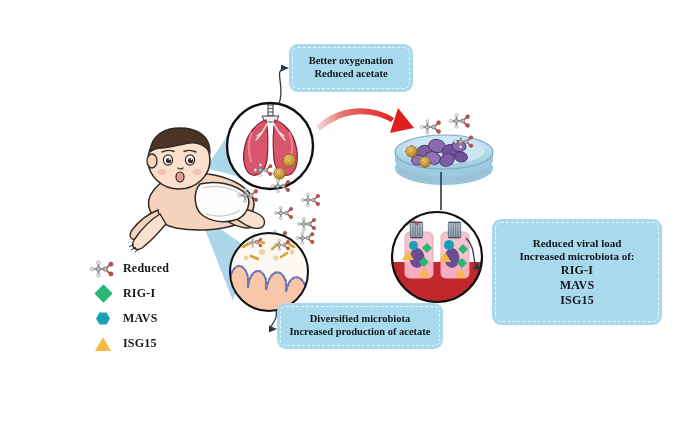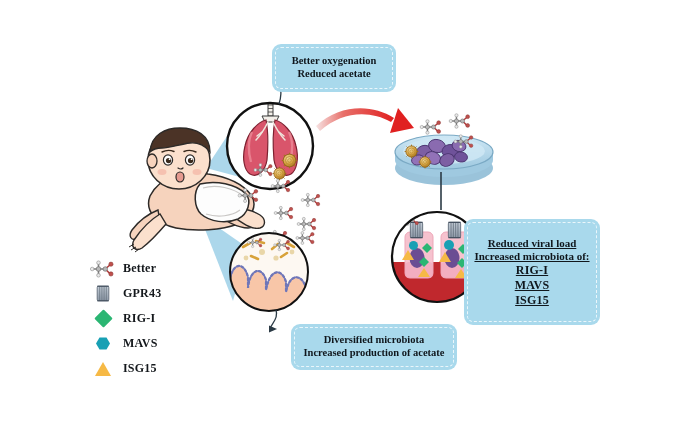--- a/index.html
+++ b/index.html
@@ -9,23 +9,23 @@
 
   
   .callout{position:absolute;background:#a9d9ec;border-radius:9px;
            box-sizing:border-box;display:flex;flex-direction:column;
            align-items:center;justify-content:center;
            color:#10171d;font-weight:bold;line-height:1.22;text-align:center;}
   .callout::before{content:"";position:absolute;inset:3px;border:1.3px dashed #eaf6fb;
            border-radius:6px;pointer-events:none;}
   .callout span{position:relative;z-index:2;display:block;white-space:nowrap;}
 
-  #box-oxy{left:272px;top:44px;width:124px;height:48px;font-size:10.5px;}
-  #box-micro{left:291px;top:303px;width:166px;height:46px;font-size:10.5px;margin-top:21px;}
-  #box-viral{left:464px;top:219px;width:136px;height:106px;font-size:11px;text-decoration:underline;}
+  #box-oxy{left:289px;top:44px;width:124px;height:48px;font-size:10.5px;}
+  #box-micro{left:277px;top:303px;width:166px;height:46px;font-size:10.5px;}
+  #box-viral{left:492px;top:219px;width:170px;height:106px;font-size:11px;}
   #box-viral .sub{font-size:12px;letter-spacing:.2px;}
 
   
   #legend{position:absolute;left:88px;top:256px;width:130px;}
   .leg-row{display:flex;align-items:center;height:25px;}
   .leg-ico{width:30px;height:22px;display:flex;align-items:center;justify-content:center;}
   .leg-txt{font-size:12px;color:#14181c;font-weight:bold;margin-left:5px;
            font-family:"Liberation Serif",serif;letter-spacing:.2px;}
 
   .dia{width:13px;height:13px;background:#2bb673;transform:rotate(45deg);border-radius:1px;}
@@ -356,32 +356,24 @@
   </div>
 
   <div id="legend">
 
     <div class="leg-row">
       <div class="leg-ico">
         <svg width="30" height="20" viewBox="0 0 40 26">
             <use href="#acetate" x="0" y="0" width="40" height="26"></use>
           </svg>
       </div>
-      <div class="leg-txt">Better</div>
+      <div class="leg-txt">Reduced</div>
     </div>
 
 
-    <div class="leg-row">
-      <div class="leg-ico">
-        <svg width="16" height="19" viewBox="0 0 22 26">
-            <use href="#gpr43" x="0" y="0" width="22" height="26"></use>
-          </svg>
-      </div>
-      <div class="leg-txt">GPR43</div>
-    </div>
 
     <div class="leg-row">
       <div class="leg-ico">
           <div class="dia"></div>
         </div>
       <div class="leg-txt">RIG-I</div>
     </div>
 
     <div class="leg-row">
       <div class="leg-ico">

